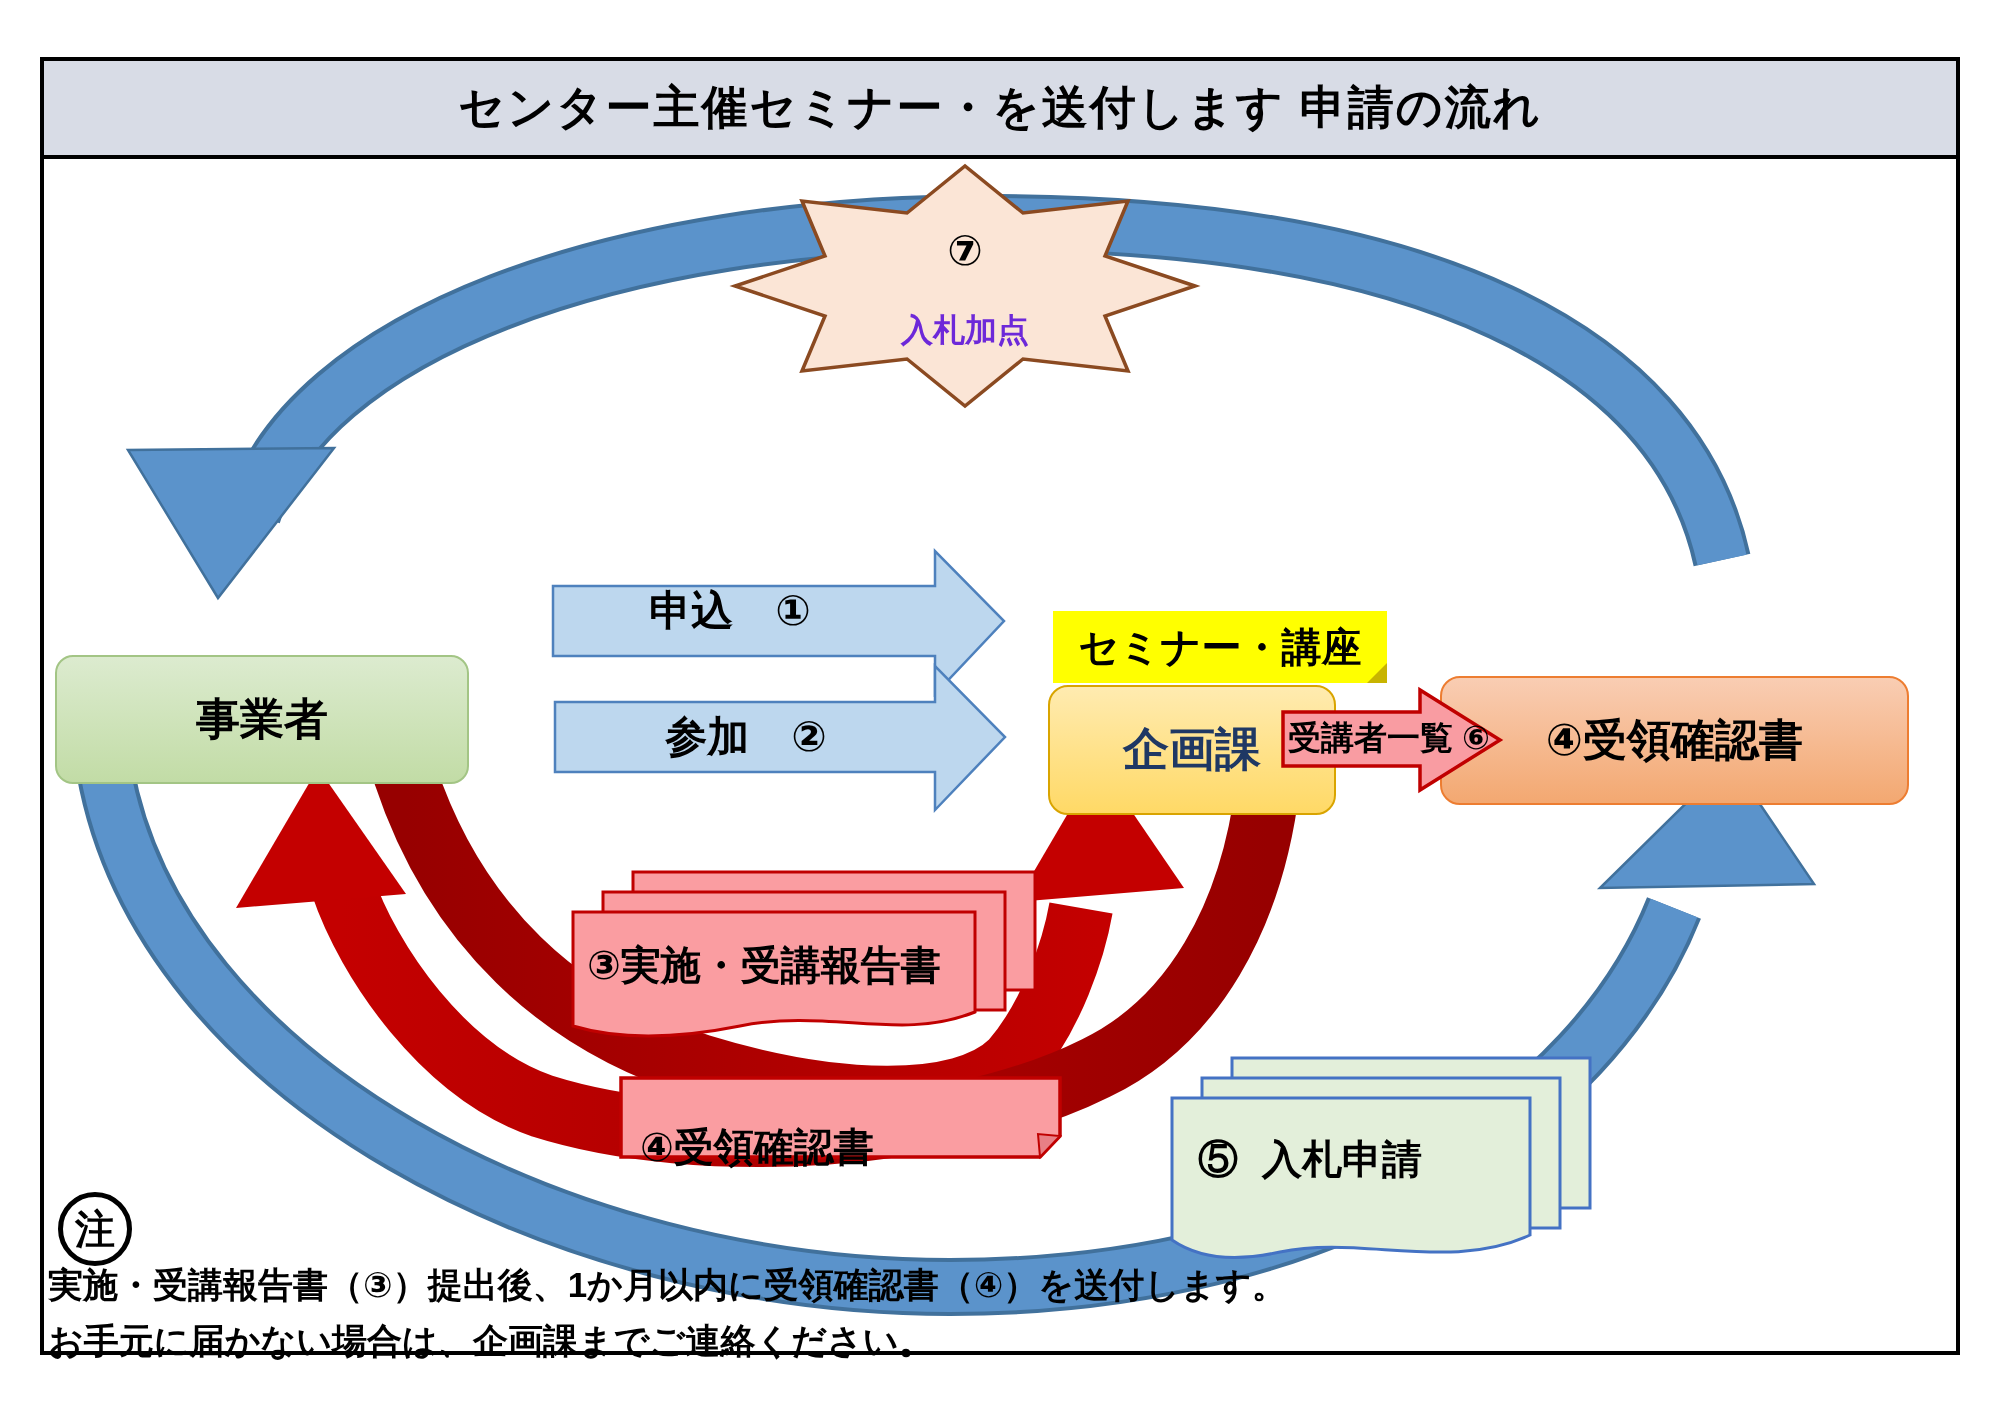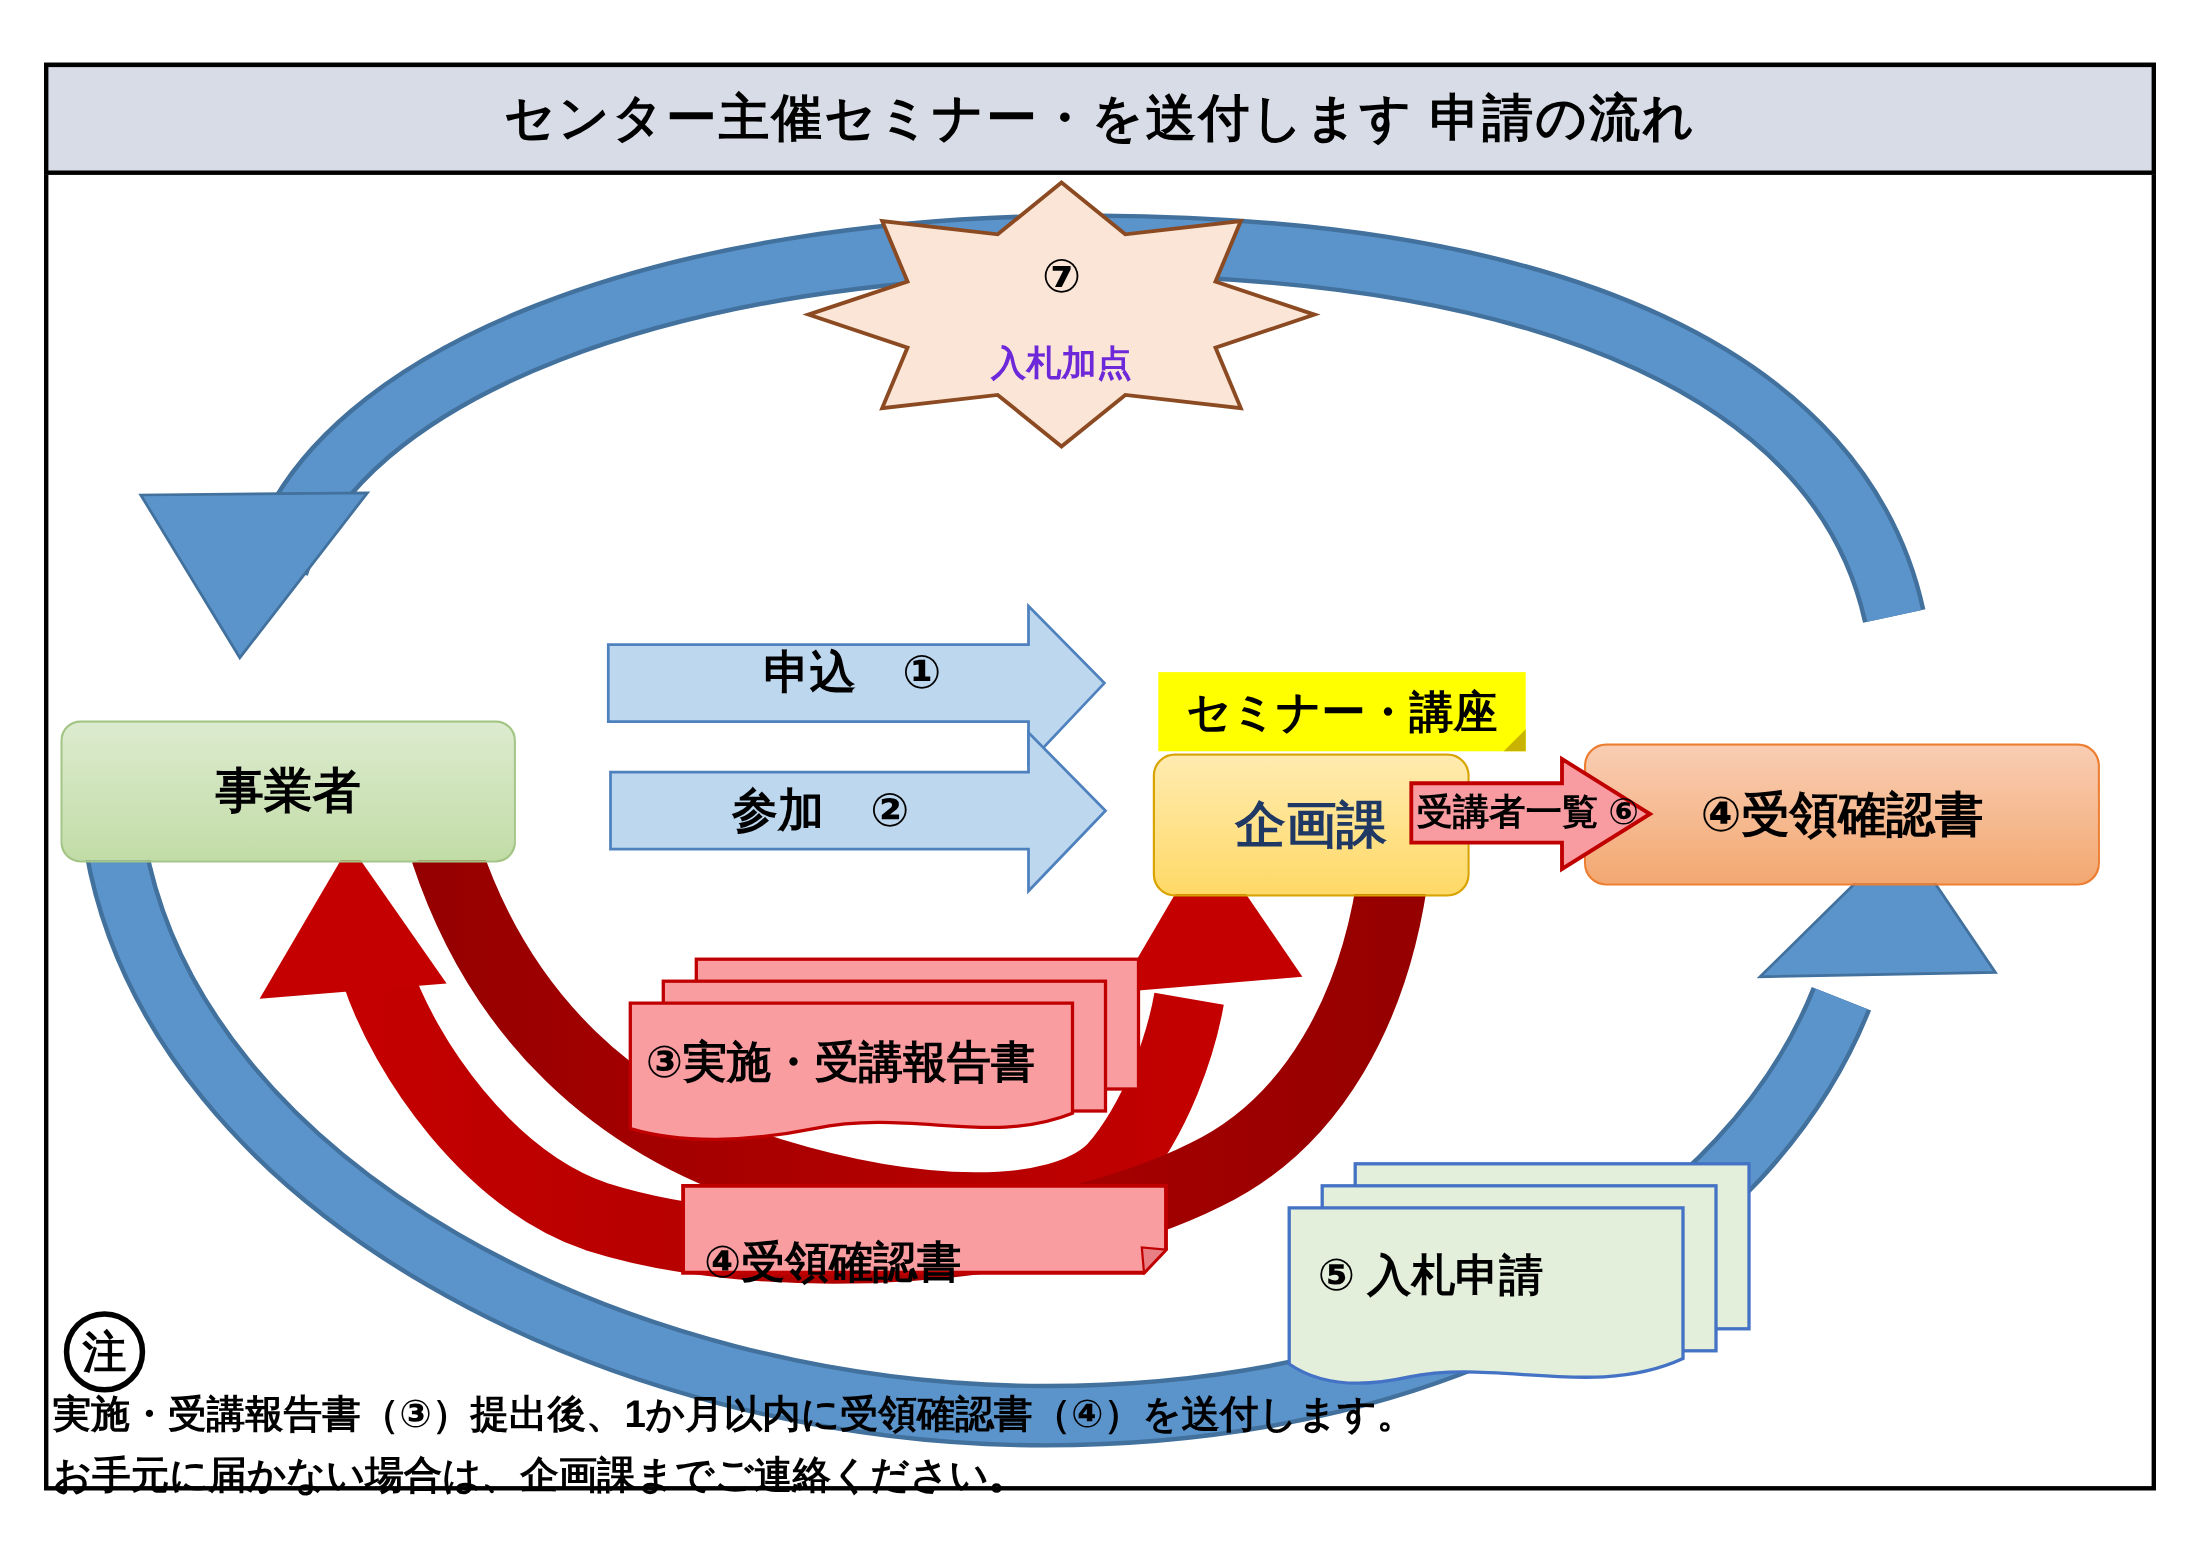--- a/index.html
+++ b/index.html
@@ -107,26 +107,26 @@
   <div class="abs nodebox box-planning">企画課</div>
   <div class="abs nodebox box-contract">④受領確認書</div>
 
   <svg class="layer-top" width="2000" height="1414" viewBox="0 0 2000 1414">
     <polygon points="1283,712 1420,712 1420,690 1500,740 1420,790 1420,766 1283,766" fill="#F99CA2" stroke="#C00000" stroke-width="3.5"></polygon>
   </svg>
 
   <div class="abs lbl center star-num">⑦</div>
   <div class="abs lbl center star-txt">入札加点</div>
 
-  <div class="abs lbl center arrow-lbl" style="left:584px;top:586px;width:382px;height:50px;">申込　①</div>
+  <div class="abs lbl center arrow-lbl" style="left:539px;top:586px;width:382px;height:50px;">申込　①</div>
   <div class="abs lbl center arrow-lbl" style="left:555px;top:702px;width:382px;height:70px;">参加　②</div>
 
   <div class="abs lbl doc-lbl" style="left:587px;top:938px;">③実施・受講報告書</div>
   <div class="abs lbl doc-lbl" style="left:640px;top:1092px;margin-top:28px;">④受領確認書</div>
-  <div class="abs lbl doc-lbl" style="left:1198px;top:1132px;">⑤ 入札申請</div>
+  <div class="abs lbl doc-lbl" style="left:1198px;top:1132px;font-family:Liberation Mono, monospace;">⑤ 入札申請</div>
 
   <div class="abs lbl center attendee-lbl">受講者一覧 ⑥</div>
 
   <div class="abs note-mark">注</div>
   <div class="abs note-line" style="left:48px;top:1262px;">実施・受講報告書（③）提出後、1か月以内に受領確認書（④）を送付します。</div>
   <div class="abs note-line" style="left:48px;top:1318px;">お手元に届かない場合は、企画課までご連絡ください。</div>
 
 </div>
 
 </body></html>

